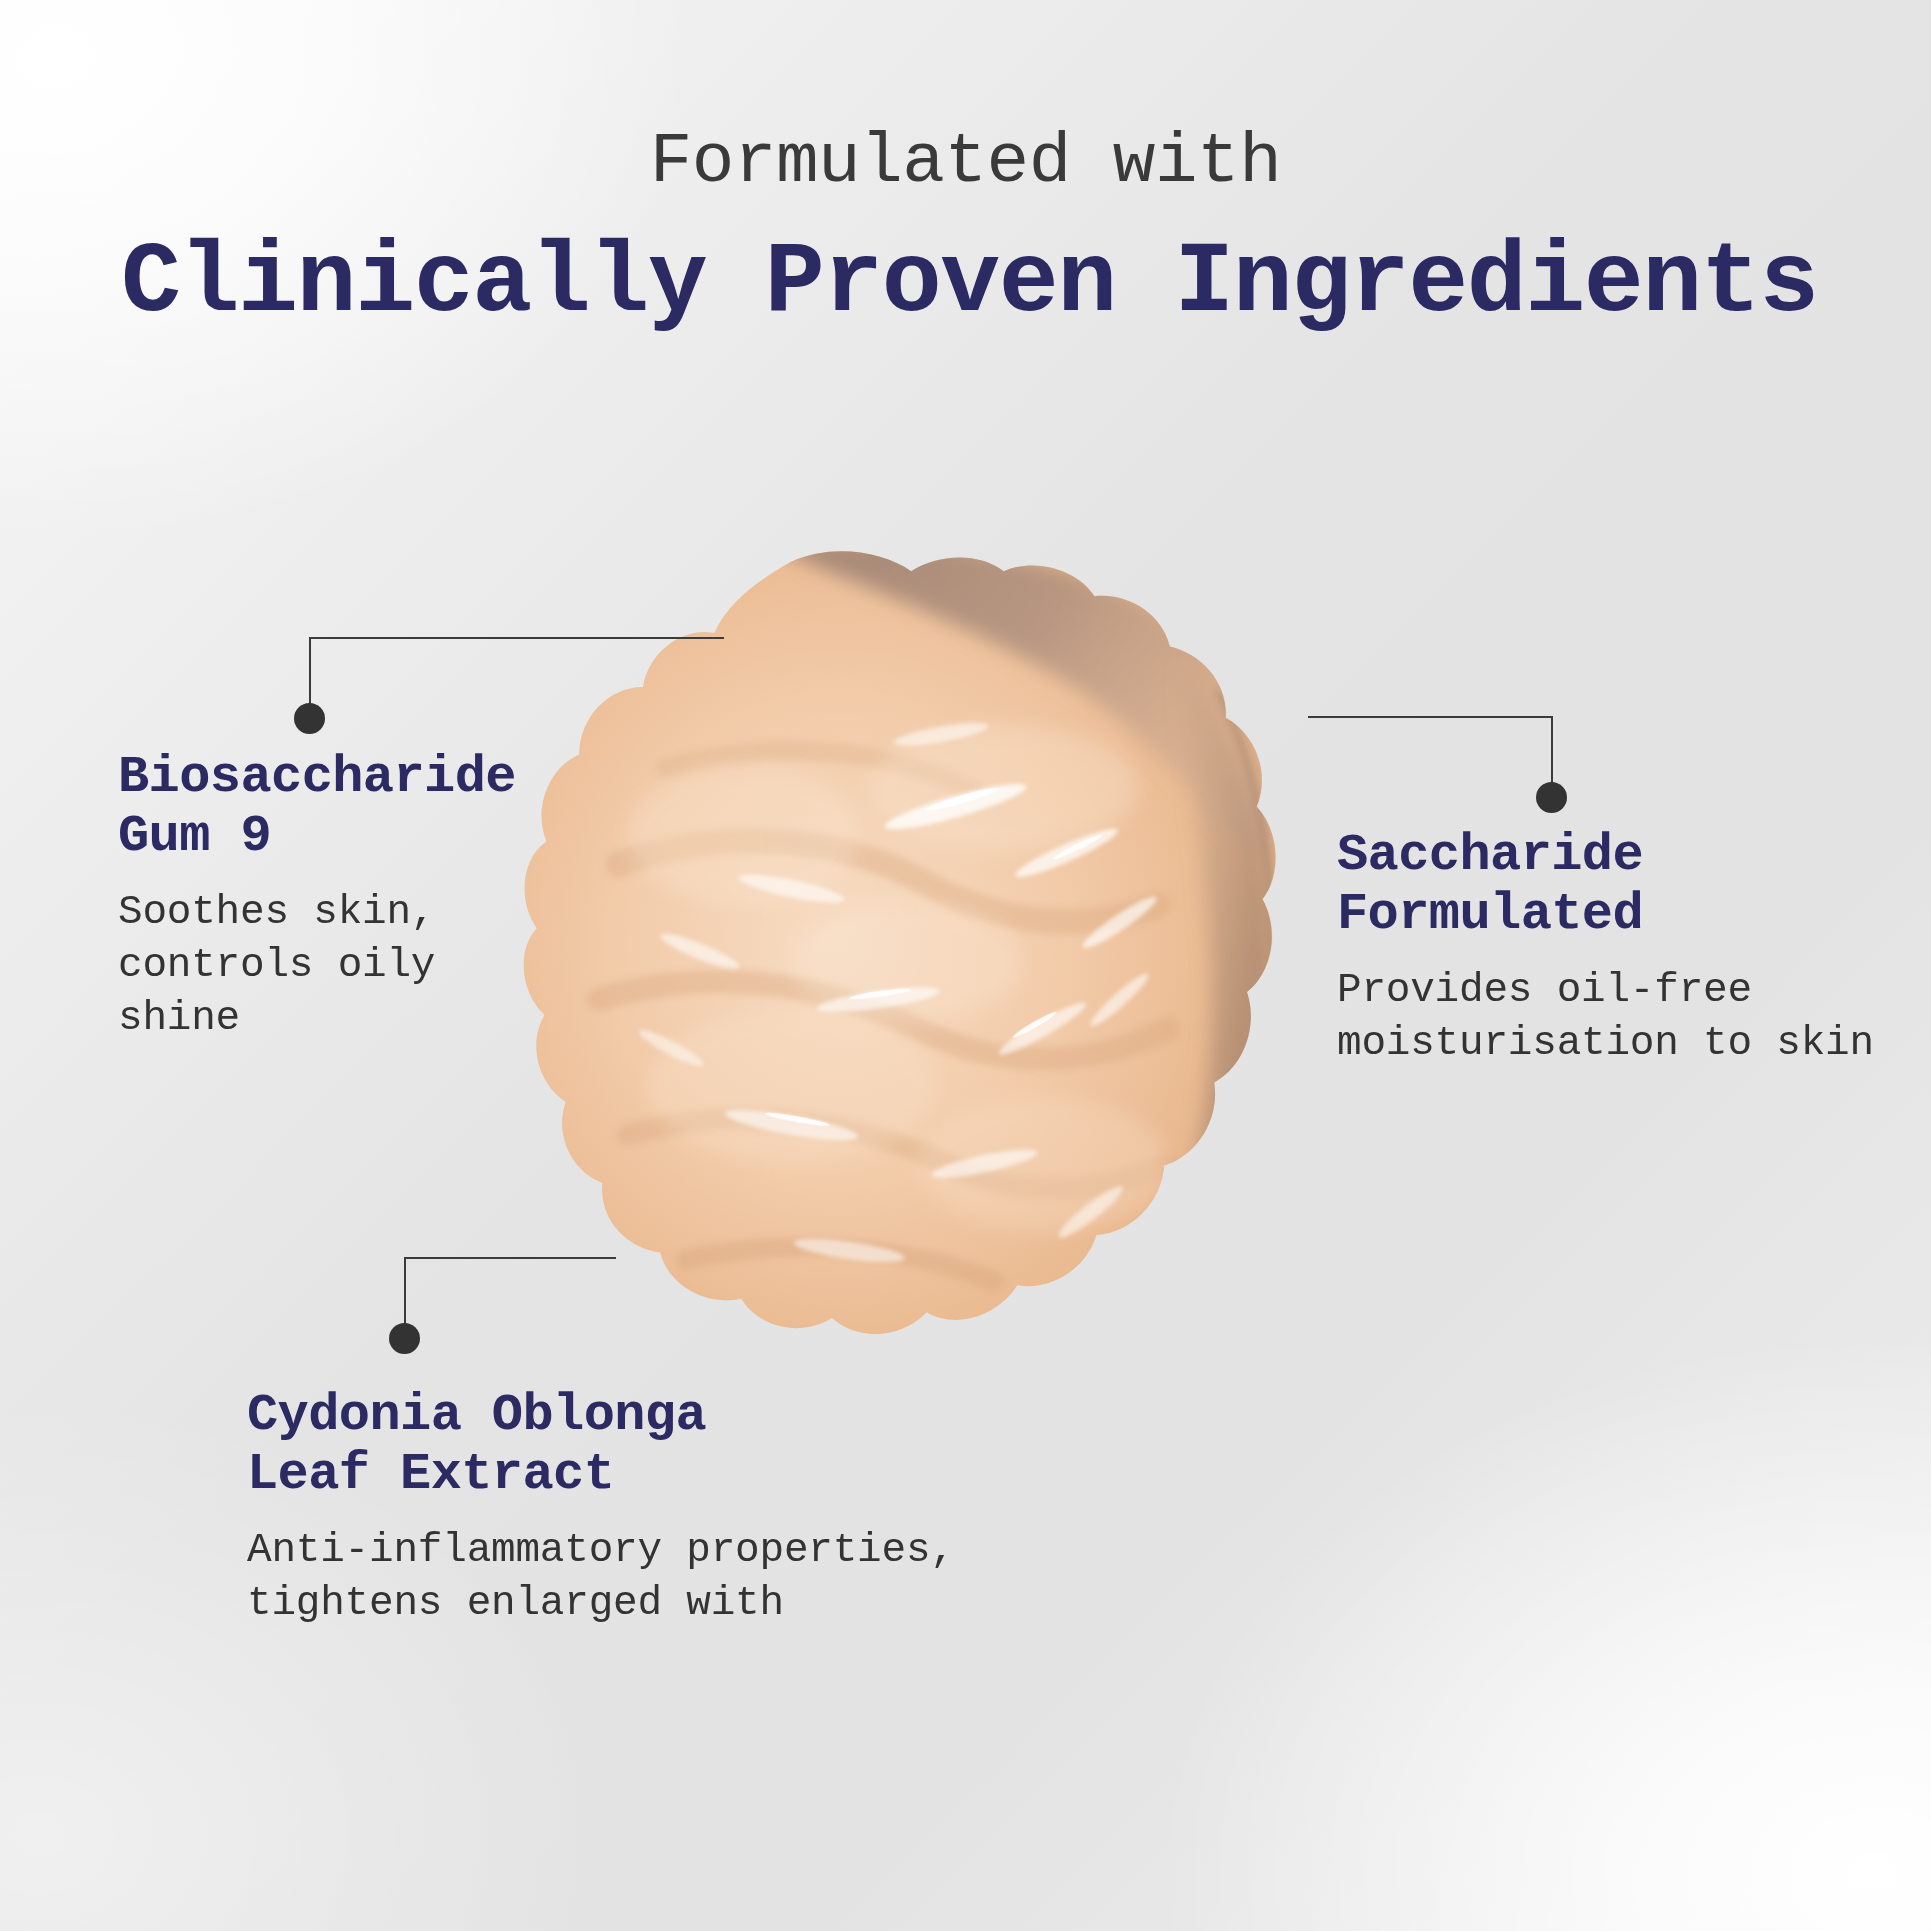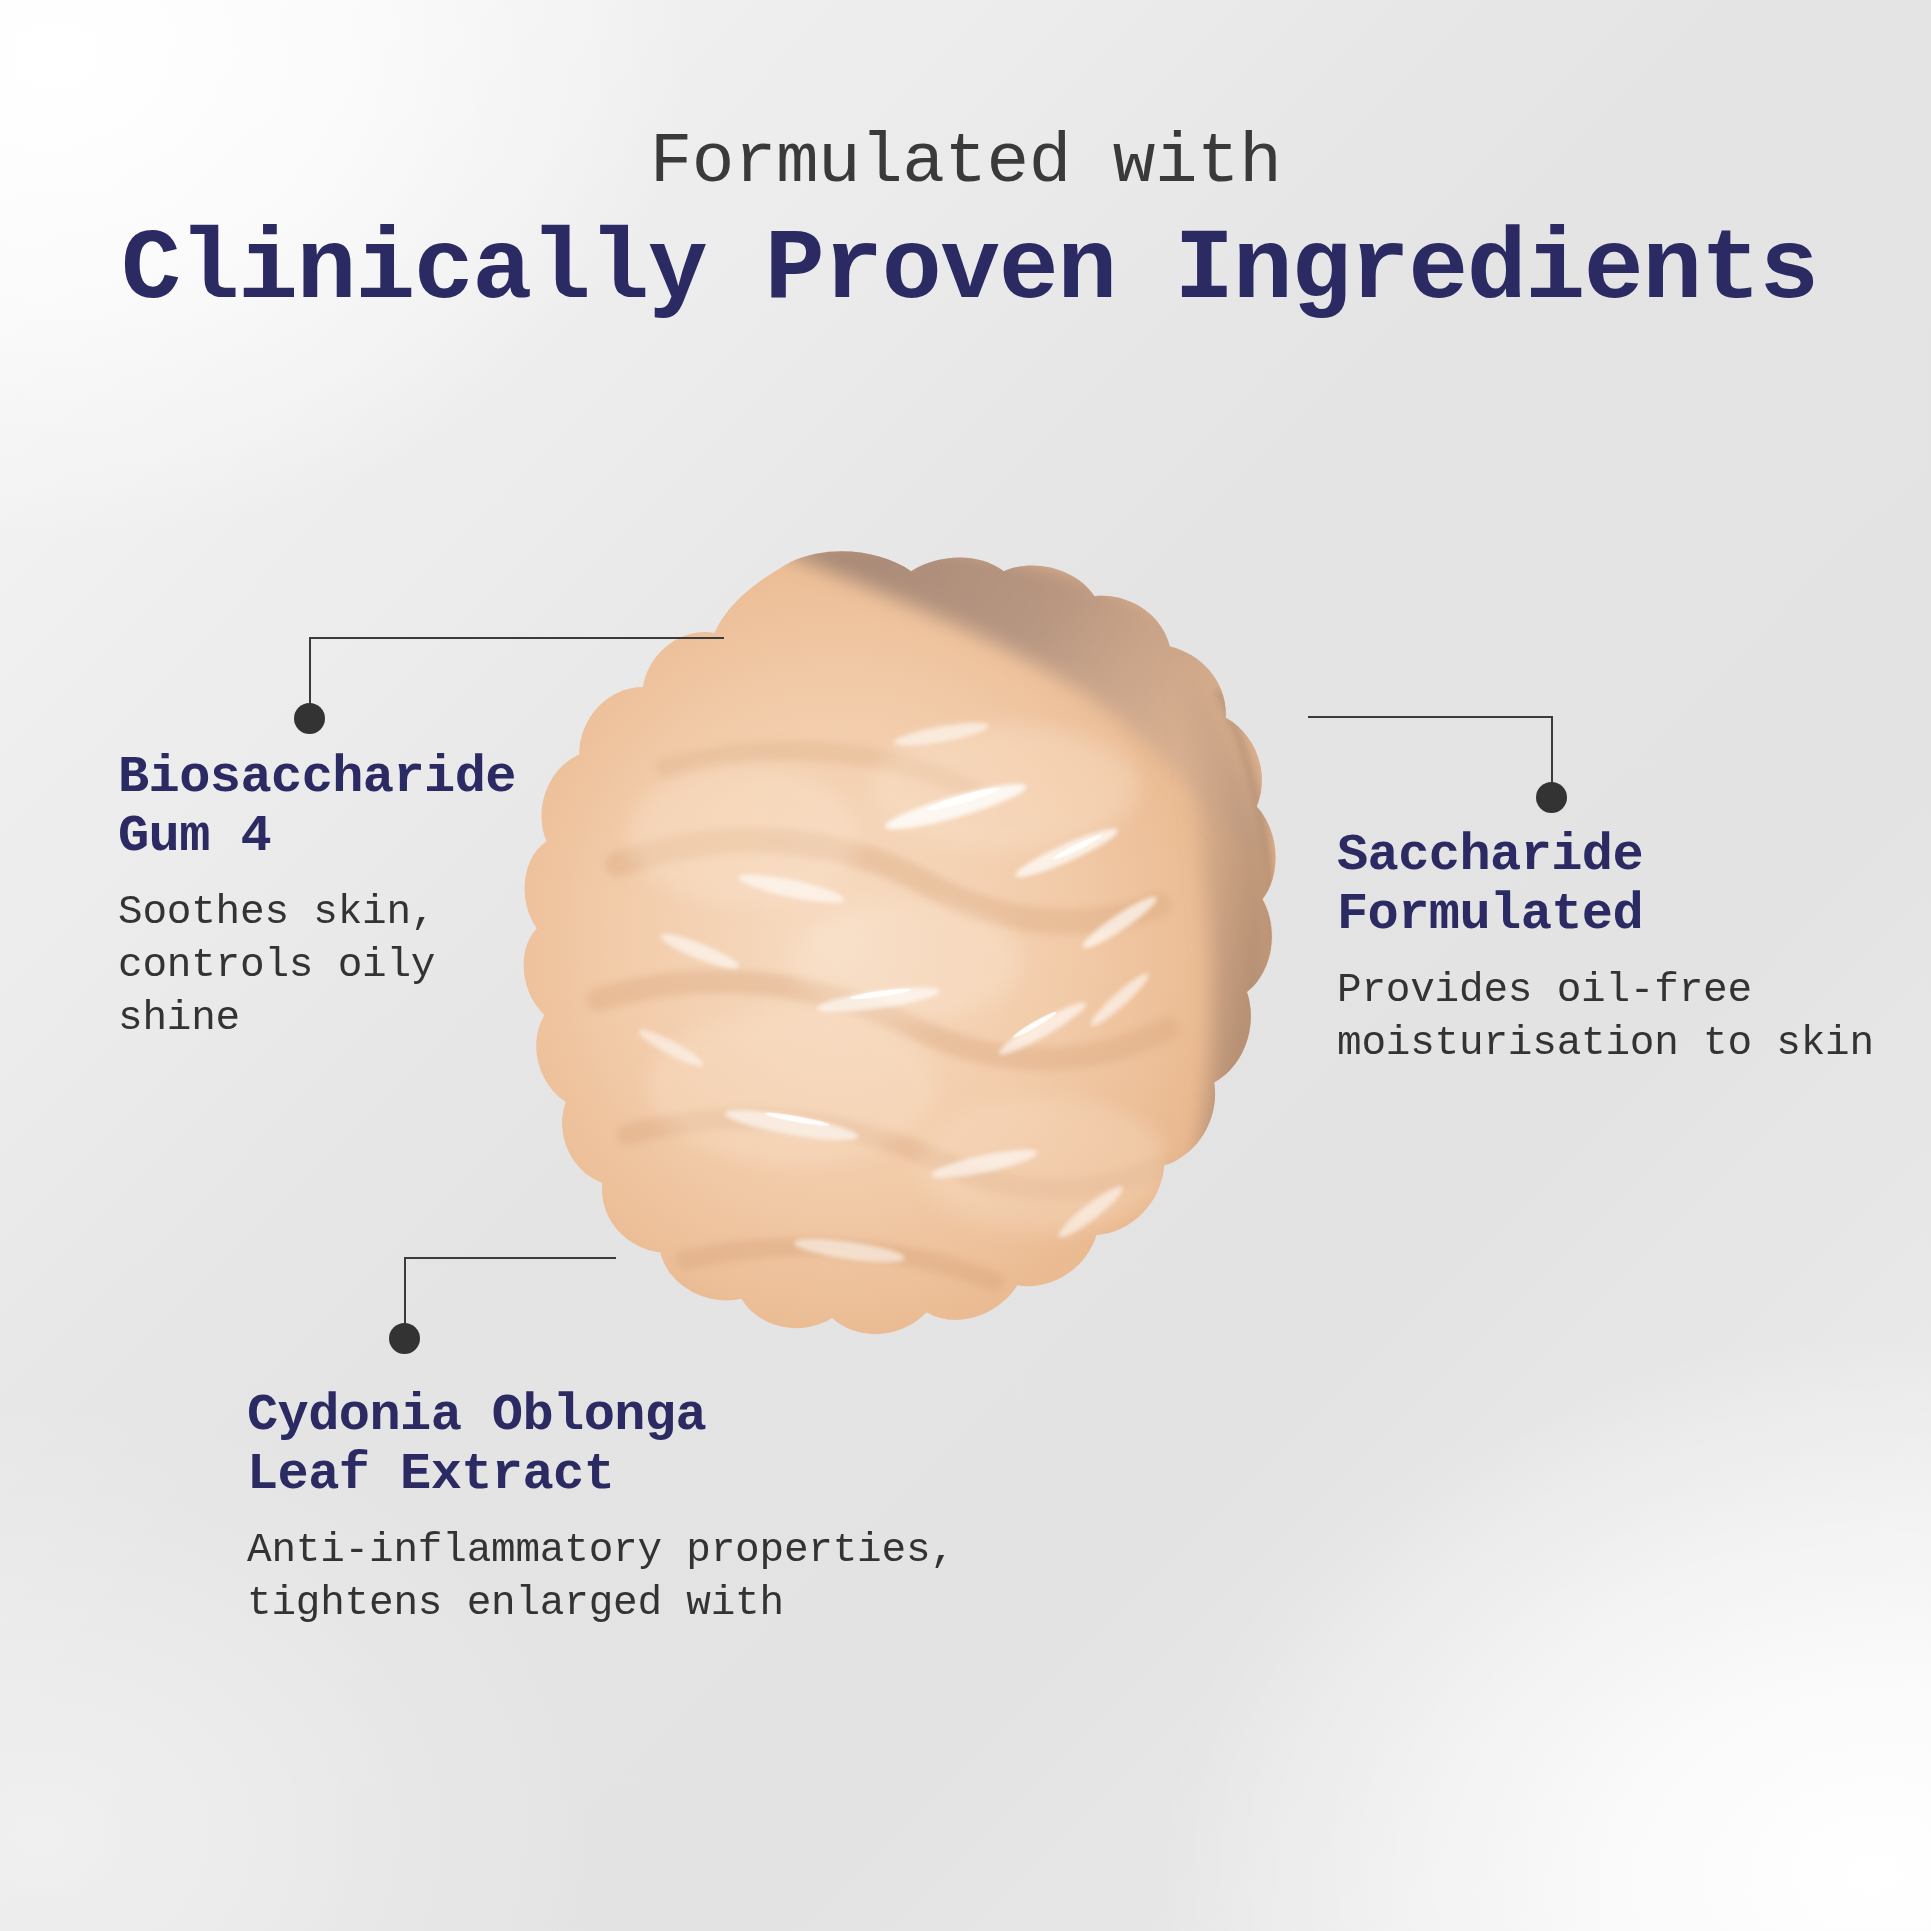--- a/index.html
+++ b/index.html
@@ -32,21 +32,21 @@
     user-select: none;
   }
   .eyebrow {
     font-size: 71px;
     font-weight: 400;
     color: #3a3a3a;
     letter-spacing: -0.5px;
     line-height: 1.08;
   }
   .headline {
-    margin-top: 17px;
+    margin-top: 30px;
     font-size: 100px;
     font-weight: 700;
     color: #2b2a63;
     letter-spacing: -1.5px;
     line-height: 1.06;
     padding-left: 8px;
   }
 
   
   .gel-wrap {
@@ -226,21 +226,21 @@
   </div>
 
   <div class="connector">
     <div class="conn-h" style="left:404px; top:1257px; width:212px;"></div>
     <div class="conn-v" style="left:404px; top:1257px; height:77px;"></div>
     <div class="conn-dot" style="left:389px; top:1323px;"></div>
   </div>
 
   <div class="callout" id="callout-left">
     <div class="callout-title">Biosaccharide
-Gum 4</div>
+Gum 9</div>
     <div class="callout-desc">Soothes skin,
 controls oily shine</div>
   </div>
 
   <div class="callout" id="callout-right">
     <div class="callout-title">Saccharide
 Formulated</div>
     <div class="callout-desc">Provides oil-free
 moisturisation to skin</div>
   </div>

